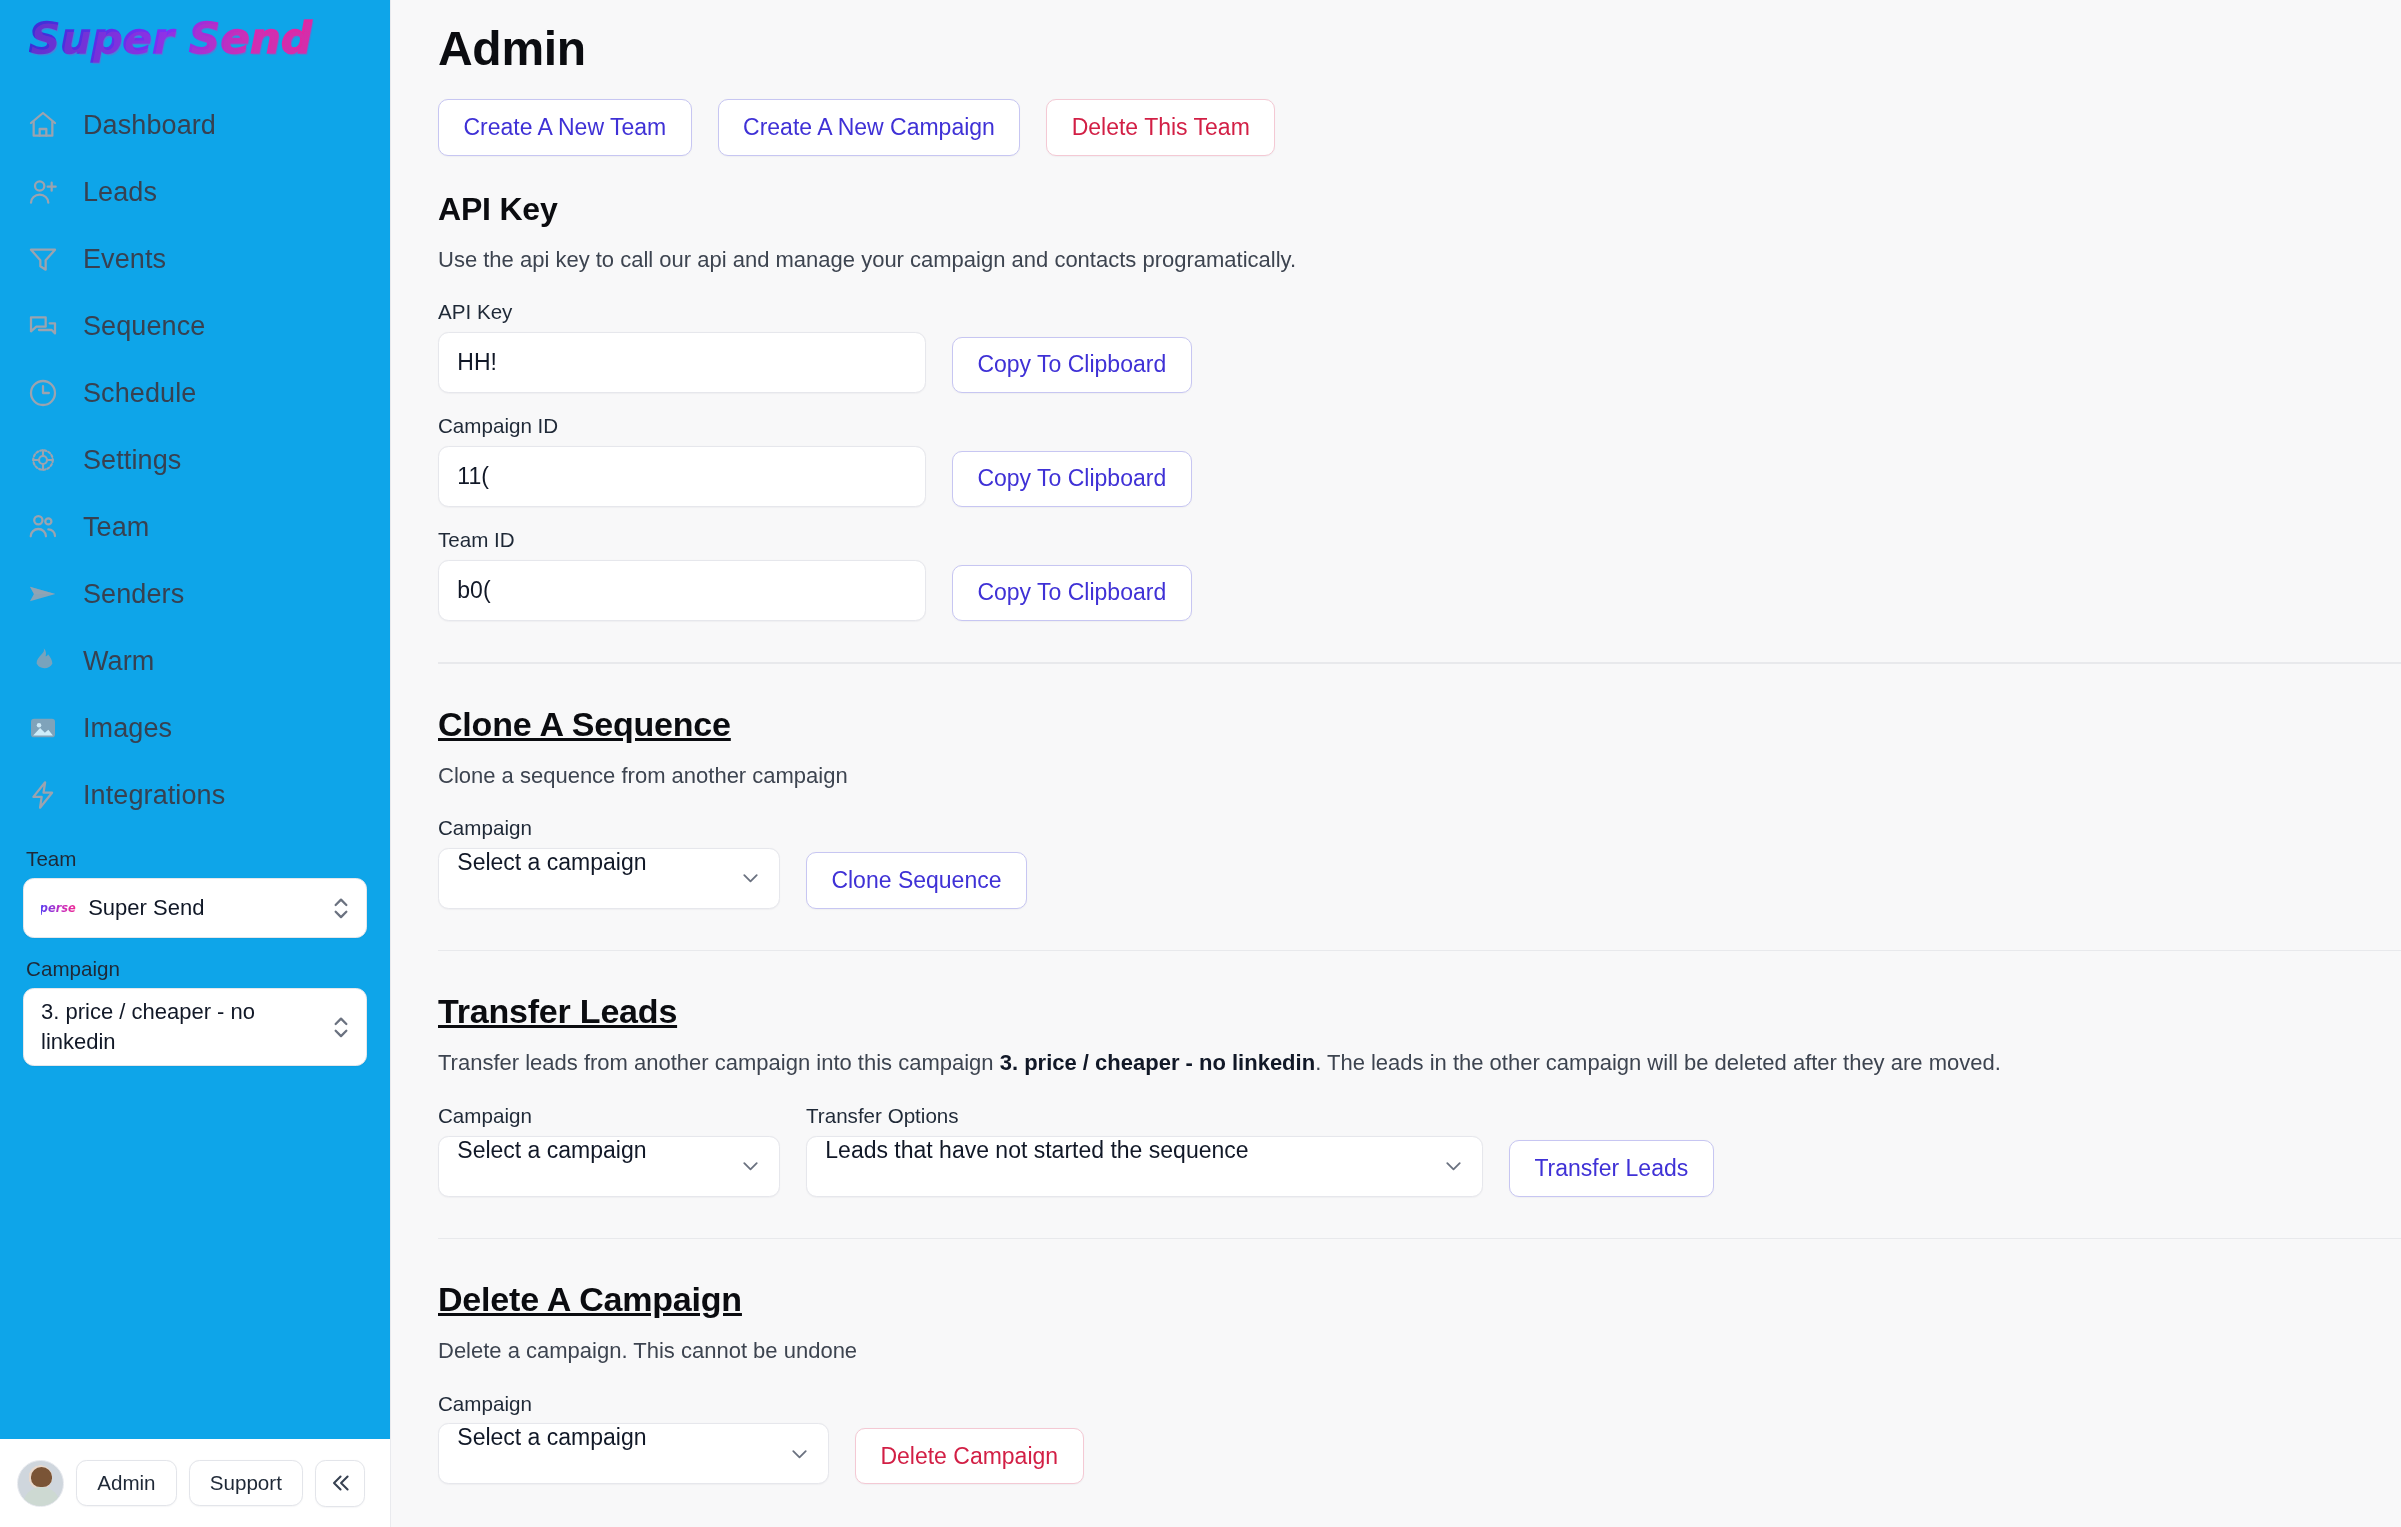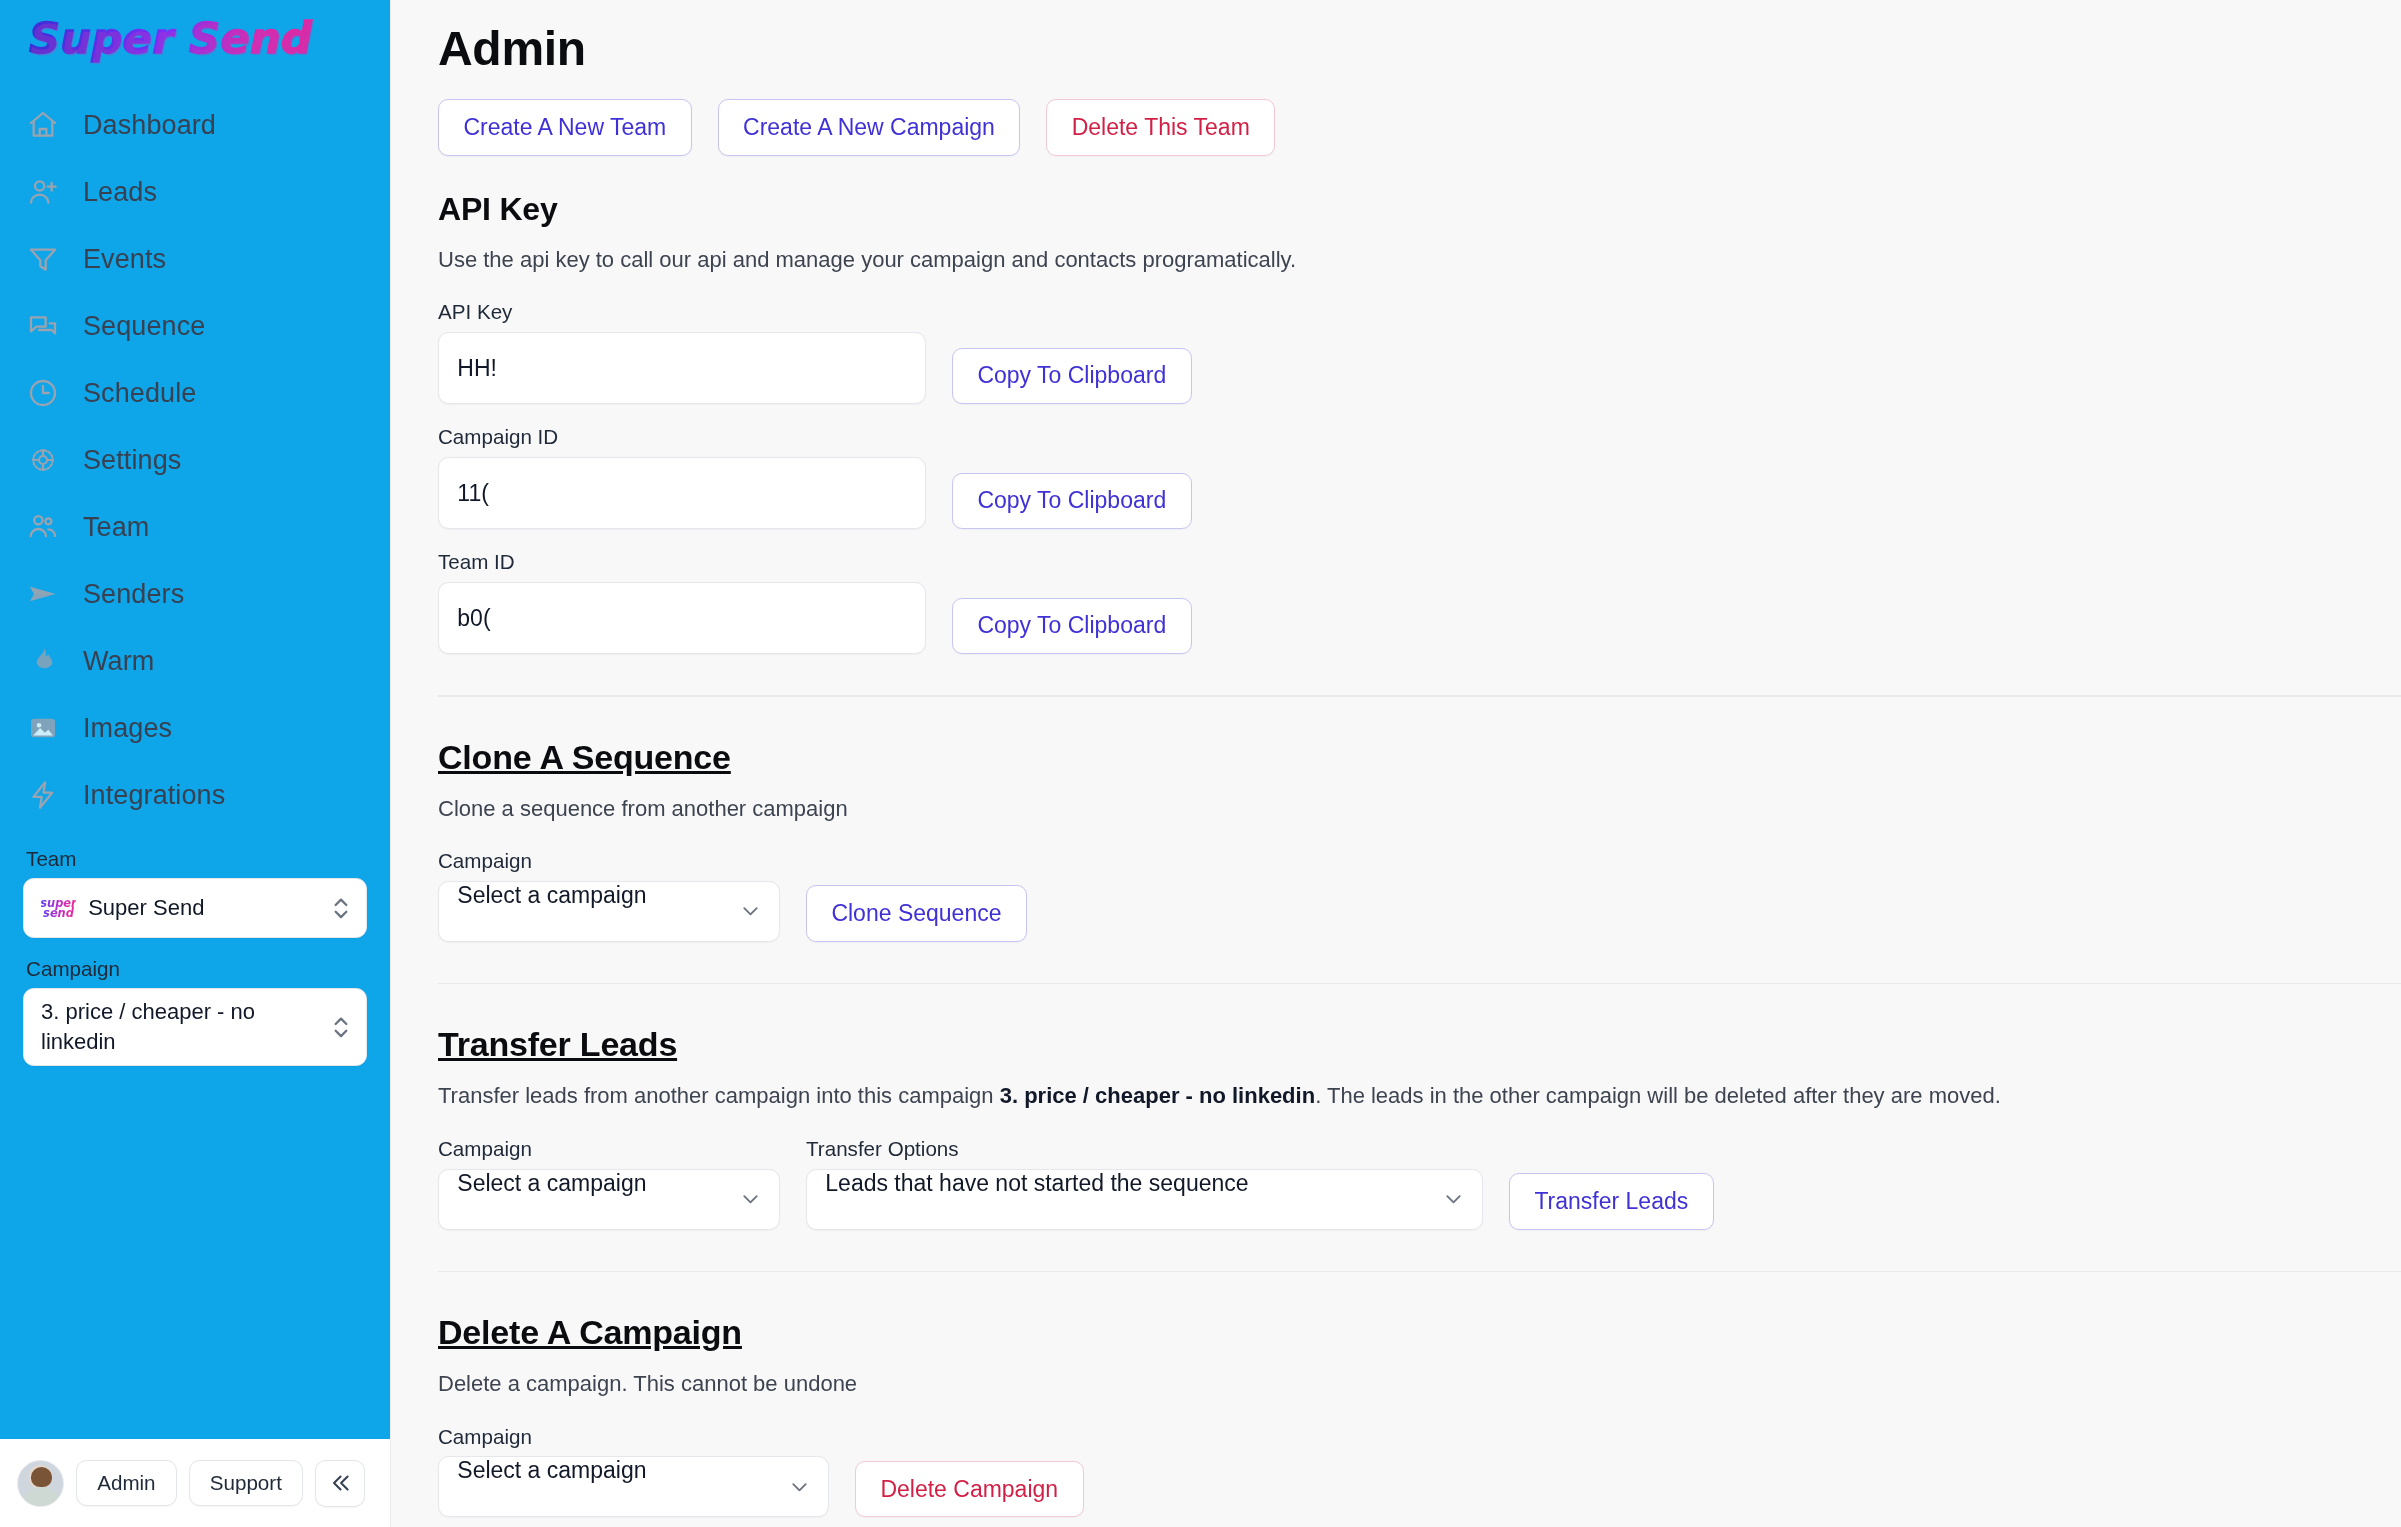--- a/index.html
+++ b/index.html
@@ -72,21 +72,21 @@
     background: #fff;
     min-height: 60px;
     display: flex; align-items: center;
     padding: 7.6px 41px 7.6px 17px;
     box-shadow: 0 0.8px 1.5px rgba(16,24,40,0.04);
     cursor: pointer;
   }
   .picker-badge {
     width: 35px; height: 30.5px; flex: 0 0 35px;
     margin-right: 12.2px;
-    display: flex; flex-direction: column;
+    display: flex; 
     align-items: center; justify-content: center;
     line-height: 0.92;
     font-family: "DejaVu Sans", sans-serif;
     font-weight: 700; font-style: italic;
     font-size: 11.4px;
     background: linear-gradient(90deg,#5b3df0 0%,#c22ec2 55%,#ef2b93 100%);
     -webkit-background-clip: text; background-clip: text;
     color: transparent;
     text-align: right;
   }
@@ -194,21 +194,21 @@
     margin-bottom: 26px; line-height: 1.35;
   }
   .sec-desc b { font-weight: 700; color: #111827; }
 
   .field-label {
     font-size: 20.6px; color: #1f2937; margin-bottom: 7.6px;
   }
   .row { display: flex; align-items: flex-end; gap: 26px; }
 
   .txtinput {
-    width: 488px; height: 72px;
+    width: 488px; height: 61px;
     border: 1.5px solid #e6e7ec;
     border-radius: 10.7px;
     background: #fff;
     font-size: 23px;
     color: #111827;
     padding: 0 18.3px;
     font-family: "Liberation Sans", sans-serif;
     box-shadow: 0 0.8px 1.5px rgba(16,24,40,0.04);
   }
   .fgroup { margin-bottom: 21.4px; }

